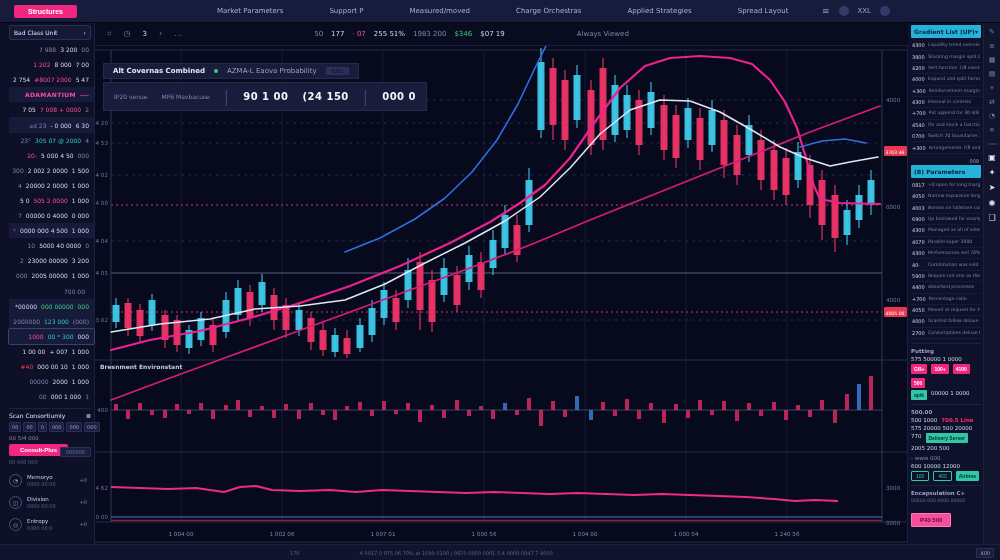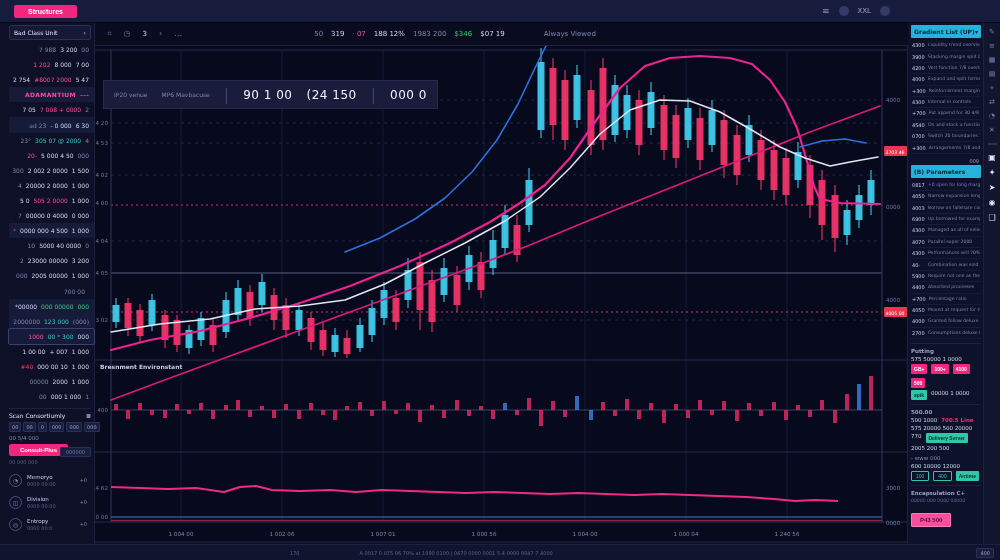--- a/index.html
+++ b/index.html
@@ -14,21 +14,21 @@
   .nav-item{font-size:7px;color:#a8b0d4;cursor:pointer;white-space:nowrap}
   .mb-right{margin-left:auto;display:flex;align-items:center;gap:9px;margin-right:110px}
   .burger{font-size:9px;color:#8b93ba;cursor:pointer}
   .avatar{width:10px;height:10px;border-radius:50%;background:#343b68;display:inline-block}
   .xxl{font-size:7px;color:#9aa2c6}
   
   .toolbar{position:absolute;top:22px;left:95px;width:813px;height:24px;background:#090c1e;border-bottom:1px solid #1c2140;
            display:flex;align-items:center;gap:12px;padding:0 12px;box-sizing:border-box;font-size:7px;color:#8d95bb;z-index:5}
   .tb-ic{color:#6d76a0;font-size:8px;cursor:pointer}
   .quote{display:flex;gap:8px;margin-left:120px;align-items:center;font-size:7px}
-  .viewed{margin-left:27px;color:#7d86ad}
+  .viewed{margin-left:60px;color:#7d86ad}
   .cw{color:#d3d9f2}.cm{color:#7d86ad}.cp{color:#ff4d9b}.cg{color:#35d07f}.ct{color:#35c8c2}.cr{color:#ff3b5c}
   
   .watchlist{position:absolute;top:22px;left:0;width:95px;bottom:15px;background:#0d1026;border-right:1px solid #1c2140;
              box-sizing:border-box;padding:3px 0 0 9px;z-index:4}
   .wl-select{height:13px;margin-right:3px;background:#151936;border:1px solid #2a3057;border-radius:2px;
              display:flex;align-items:center;justify-content:space-between;padding:0 4px;font-size:6px;color:#e4e8fa;cursor:pointer}
   .wl-rows{margin-top:2px}
   .wl-row{display:flex;justify-content:flex-end;align-items:center;gap:4px;height:15.1px;padding-right:5px;
           font-size:6px;cursor:pointer;border-radius:1px}
   .wl-row.hl{background:#171b3a}
@@ -55,21 +55,21 @@
   #chart-svg{position:absolute;top:46px;left:95px;z-index:1}
   .chart-header{position:absolute;left:103px;top:58px;z-index:3}
   .ch-row1{display:inline-flex;align-items:center;gap:9px;background:#191d3b;padding:3px 9px;border:1px solid #252a4c;font-size:7px}
   .ch-title{color:#e4e8fa;font-weight:bold}
   .dot{width:4px;height:4px;border-radius:50%;background:#35d07f;display:inline-block}
   .ch-sub{color:#9aa2c6}
   .ch-chip{background:#2a3057;color:#0c0f22;font-size:5px;padding:1px 6px;border-radius:1px;border:none;cursor:pointer}
   .ch-row2{margin-top:3px;display:inline-flex;align-items:center;gap:14px;background:#191d3b;padding:4px 10px;
            border:1px solid #252a4c}
   .ch-lab{font-size:6px;color:#7d86ad}
-  .ch-val{font-size:12px;font-weight:normal;color:#f2f4fd;letter-spacing:.5px}
+  .ch-val{font-size:10px;font-weight:bold;color:#f2f4fd;letter-spacing:.5px}
   .ch-sep{color:#3a4170}
   
   .rpanel{position:absolute;top:22px;right:16px;width:77px;bottom:15px;background:#0d1129;border-left:1px solid #1c2140;
           box-sizing:border-box;padding:3px 3px;z-index:4;overflow:hidden}
   .cy-head{background:#27b3d9;color:#05263c;font-weight:bold;font-size:6px;padding:3px 3px;border-radius:1px;
            display:flex;justify-content:space-between;align-items:center;cursor:pointer;margin-bottom:2px}
   .rp-list{margin-bottom:3px}
   .rp-row{display:flex;gap:3px;padding:2.2px 1px;border-bottom:1px solid #161b36;cursor:pointer}
   .rp-num{color:#ccd3ef;font-size:5px;min-width:13px;flex:none}
   .rp-txt{color:#7d86ad;font-size:4.6px;white-space:nowrap;overflow:hidden}
@@ -99,39 +99,47 @@
   .sb-left{margin-left:290px}
   .sb-text{margin-left:60px;white-space:nowrap}
   .sb-right{margin-left:auto;margin-right:6px;background:#1a1f3f;border:1px solid #2a3057;color:#9aa2c6;
             padding:1px 3px;border-radius:1px}
 </style>
 </head>
 <body>
 
 <div class="menubar">
   <button class="logo-btn">Structures</button>
+  <div class="nav">
+      <div class="nav-item">Market Parameters</div>
+      <div class="nav-item">Support P</div>
+      <div class="nav-item">Measured/moved</div>
+      <div class="nav-item">Charge Orchestras</div>
+      <div class="nav-item">Applied Strategies</div>
+      <div class="nav-item">Spread Layout</div>
+    </div>
   <div class="mb-right">
     <span class="burger">≡</span>
     <span class="avatar"></span>
     <span class="xxl">XXL</span>
     <span class="avatar"></span>
   </div>
 </div>
 
 <div class="toolbar">
   <span class="tb-ic">⌗</span>
   <span class="tb-ic">◷</span>
   <span class="cw">3</span>
   <span class="tb-ic">›</span>
   <span class="tb-ic">…</span>
   <div class="quote">
       <span class="cm">50</span>
-      <span class="cw">319</span>
+      <span class="cw">177</span>
       <span class="cp">· 07</span>
-      <span class="cw">188 12%</span>
+      <span class="cw">255 51%</span>
       <span class="cm">1983 200</span>
       <span class="cg">$346</span>
       <span class="cw">$07 19</span>
     </div>
   <span class="viewed">Always Viewed</span>
 </div>
 
 <aside class="watchlist">
   <div class="wl-select">
     <span>Bad Class Unit</span>
@@ -550,20 +558,26 @@
     <text x="181" y="536" font-size="5.6" fill="#7d86ad" text-anchor="middle">1 004 00</text>
     <text x="282" y="536" font-size="5.6" fill="#7d86ad" text-anchor="middle">1 002 06</text>
     <text x="383" y="536" font-size="5.6" fill="#7d86ad" text-anchor="middle">1 007 01</text>
     <text x="484" y="536" font-size="5.6" fill="#7d86ad" text-anchor="middle">1 000 56</text>
     <text x="585" y="536" font-size="5.6" fill="#7d86ad" text-anchor="middle">1 004 00</text>
     <text x="686" y="536" font-size="5.6" fill="#7d86ad" text-anchor="middle">1 000 04</text>
     <text x="787" y="536" font-size="5.6" fill="#7d86ad" text-anchor="middle">1 240 56</text>
   </svg>
 
 <div class="chart-header">
+  <div class="ch-row1">
+    <span class="ch-title">Alt Covernas Combined</span>
+    <span class="dot"></span>
+    <span class="ch-sub">AZMA-L Eaova Probability</span>
+    <button class="ch-chip">0000</button>
+  </div>
   <br>
   <div class="ch-row2">
     <span class="ch-lab">IP20 venue</span>
     <span class="ch-lab">MP6 Mavbacuse</span>
     <span class="ch-sep">|</span>
     <span class="ch-val">90 1 00</span>
     <span class="ch-val">(24 150</span>
     <span class="ch-sep">|</span>
     <span class="ch-val">000 0</span>
   </div>

